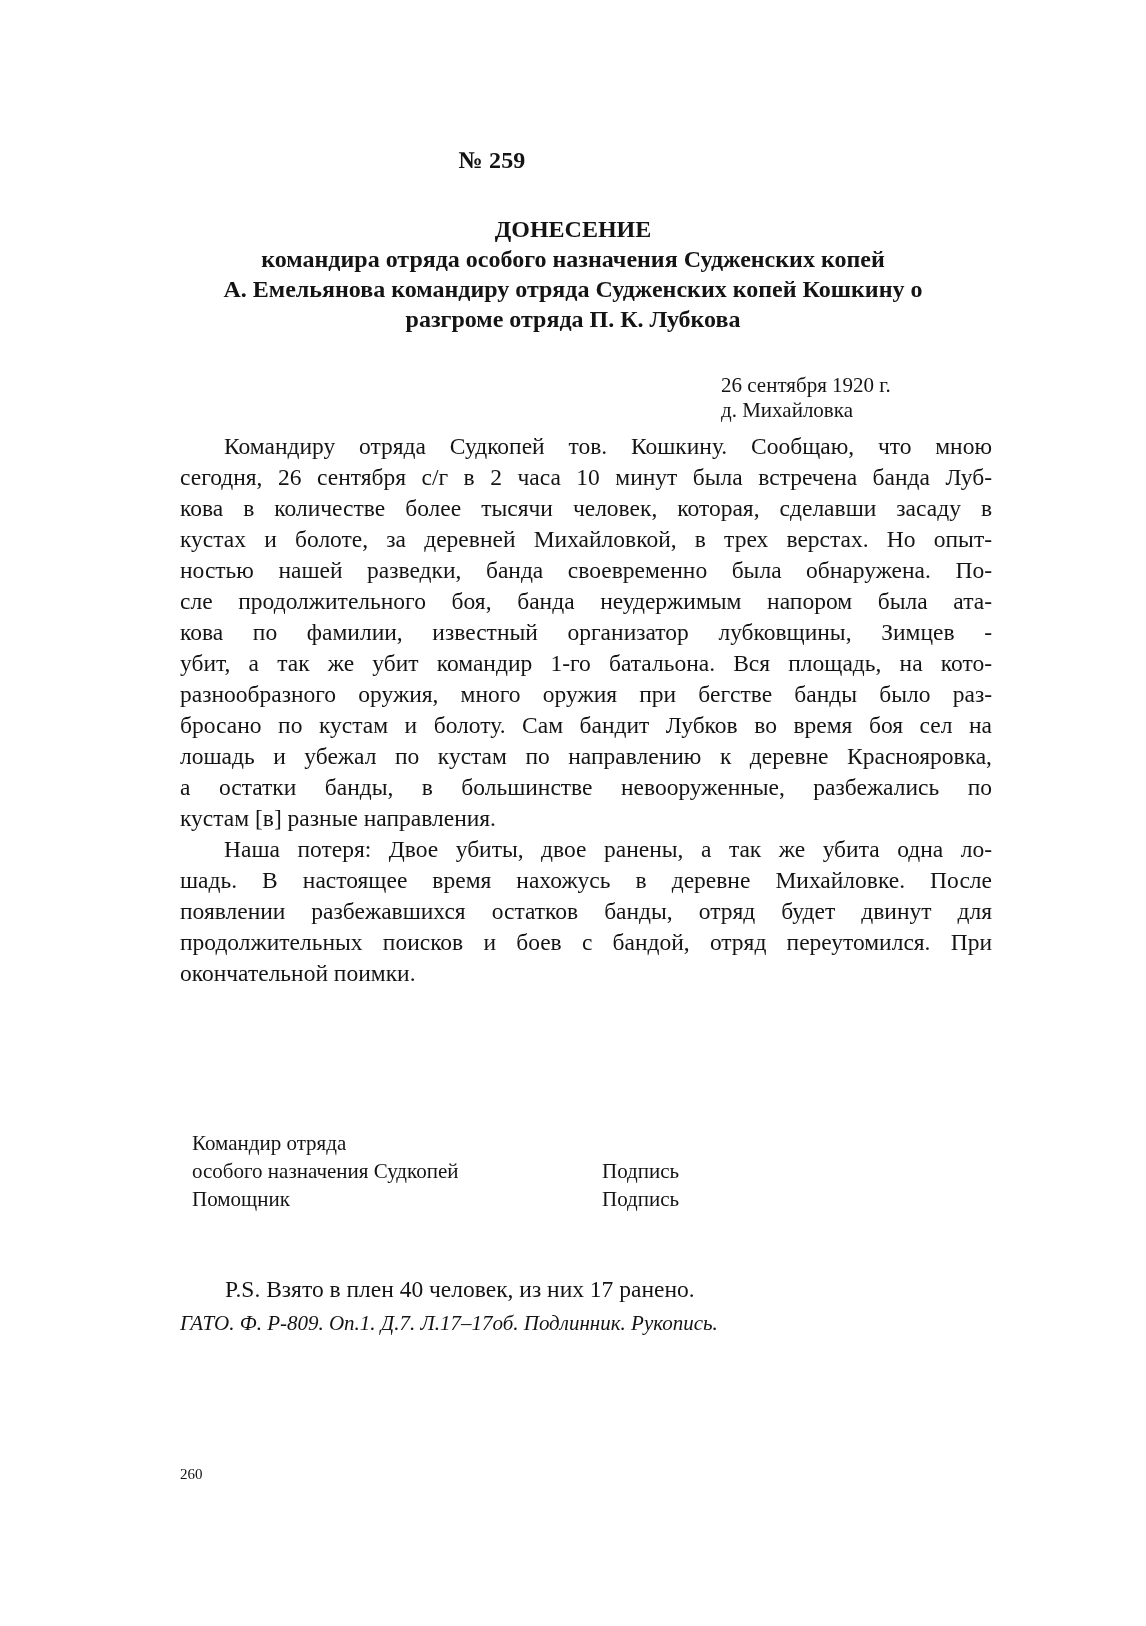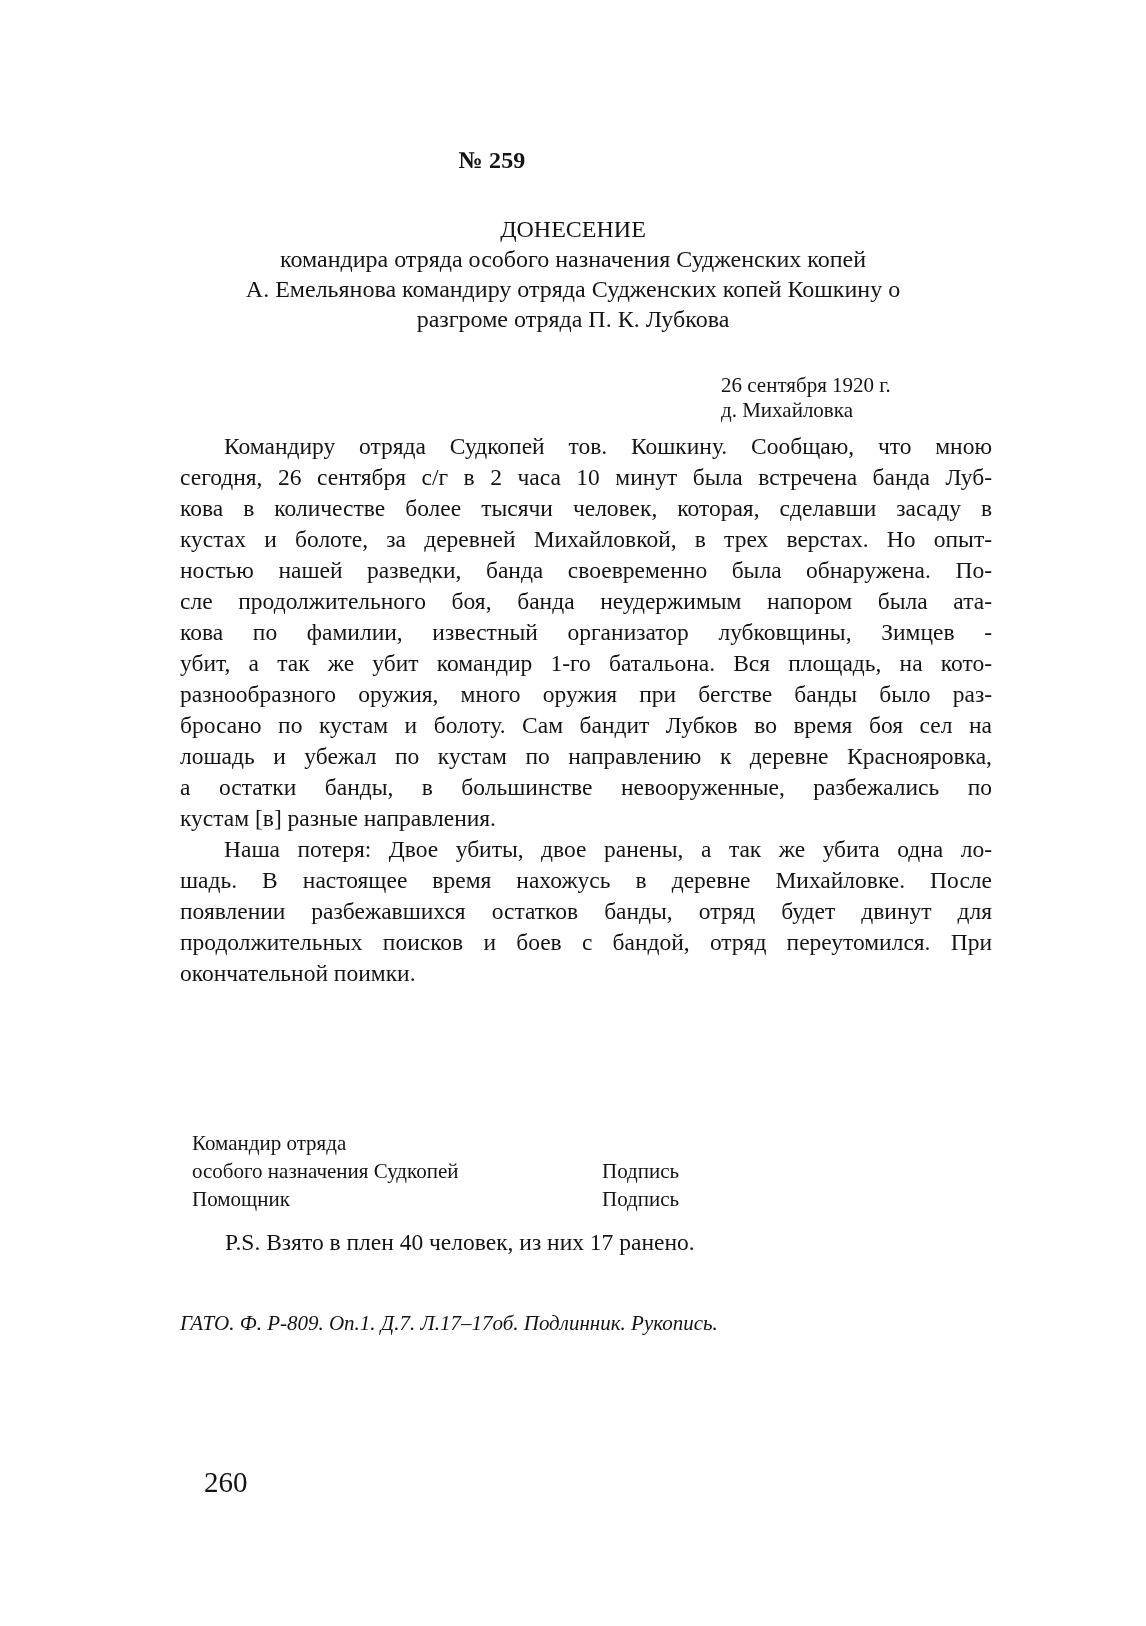--- a/index.html
+++ b/index.html
@@ -8,21 +8,21 @@
     font-family: "Liberation Serif", "DejaVu Serif", serif;
     color: #141414;
   }
   .page { position: absolute; left: 0; top: 0; width: 1146px; height: 1626px; }
   .doc-number {
     position: absolute; top: 147px; left: 0; width: 984px; text-align: center;
     font-weight: bold; font-size: 24px; letter-spacing: 0.2px;
   }
   .title-block {
     position: absolute; top: 214px; left: 150px; width: 846px; text-align: center;
-    font-weight: normal; font-size: 24px; line-height: 30px;
+    font-weight: bold; font-size: 24px; line-height: 30px;
   }
   .title-block .line { display: block; white-space: nowrap; }
   .date-block {
     position: absolute; top: 373px; left: 721px;
     font-size: 21px; line-height: 25px;
   }
   .date-block .line { display: block; white-space: nowrap; }
   .body {
     position: absolute; left: 180px; width: 812px; top: 431px;
     font-size: 23.5px; line-height: 31px;
@@ -34,31 +34,30 @@
   .body .line.indent { padding-left: 44px; }
   .body .line.last { text-align-last: left; }
   .signatures {
     position: absolute; left: 180px; top: 1129px;
     font-size: 21px; line-height: 28px;
   }
   .sig-row { display: flex; height: 28px; margin-left: 12px; }
   .sig-left { width: 410px; white-space: nowrap; }
   .sig-right { white-space: nowrap; }
   .ps {
-    position: absolute; left: 225px; top: 1229px;
+    position: absolute; left: 225px; top: 1276px;
     font-size: 23.5px; white-space: nowrap; text-align: right;
   }
   .source {
     position: absolute; left: 180px; top: 1311px;
     font-size: 21px; font-style: italic; white-space: nowrap;
   }
   .page-number {
     position: absolute; left: 180px; top: 1466px;
-    font-size: 29px;
-    margin-left: 24px;
+    font-size: 15px;
   }
 </style>
 </head>
 <body>
 
 <div class="page">
 
   <div class="doc-number">№ 259</div>
 
   <div class="title-block">

